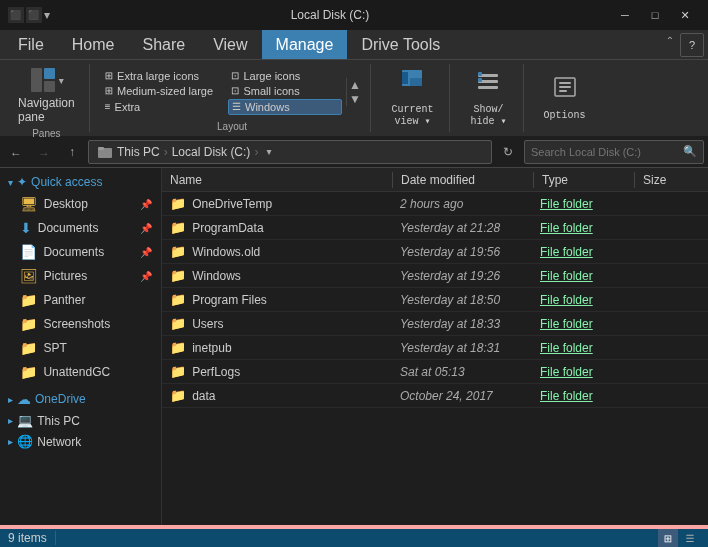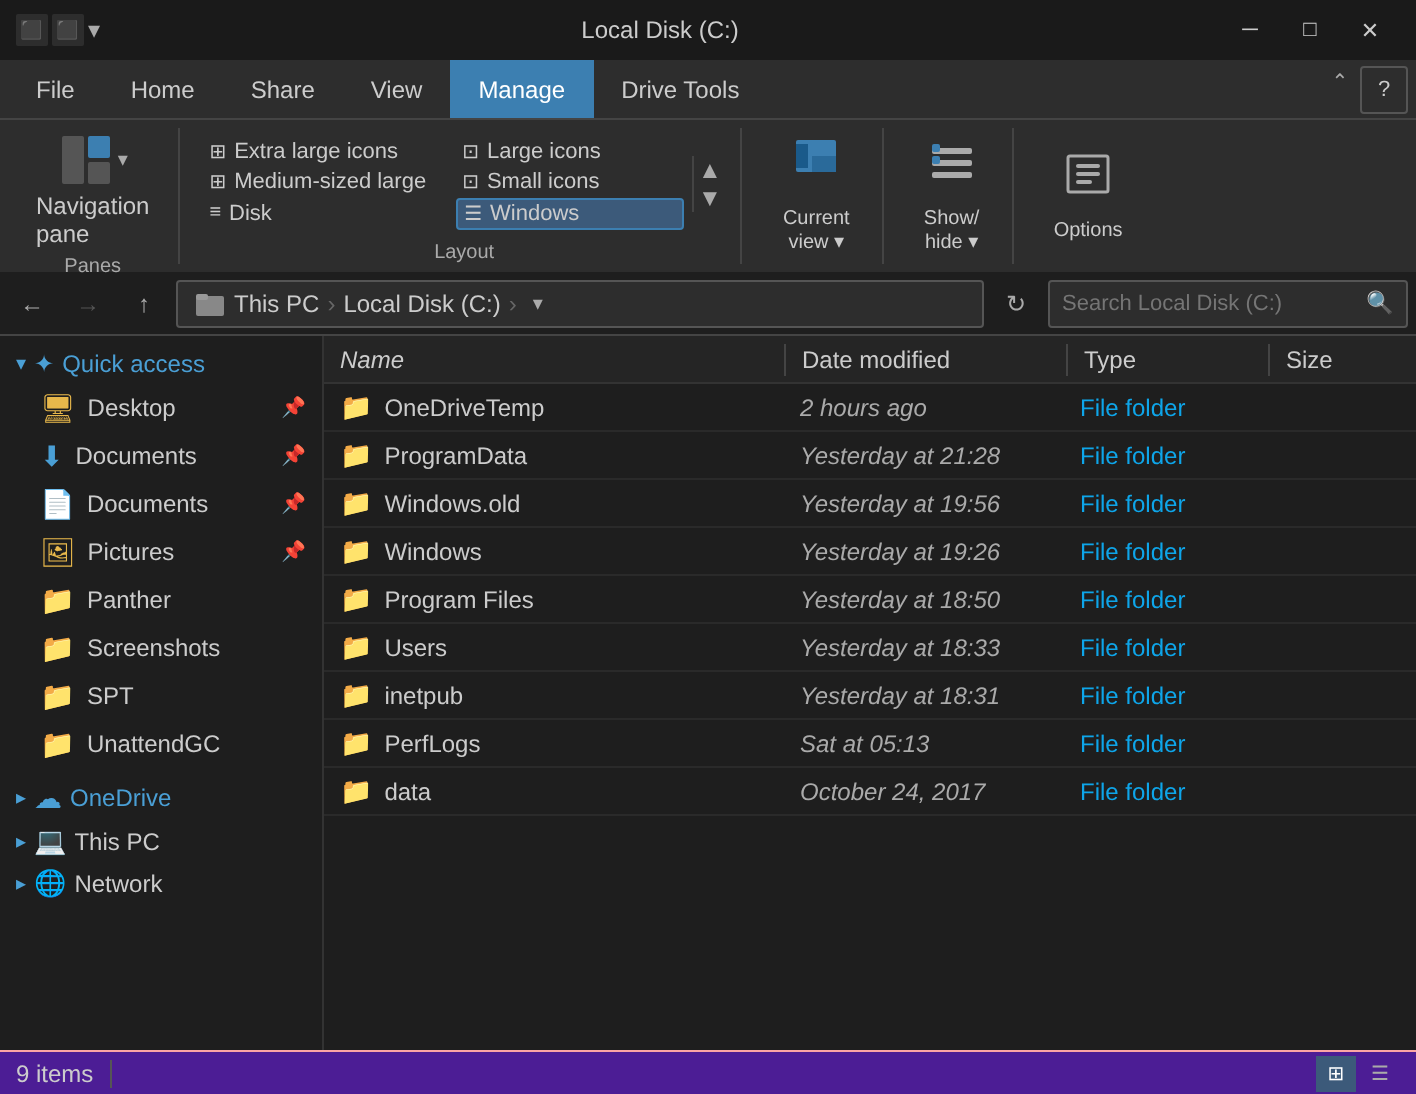--- a/index.html
+++ b/index.html
@@ -56,21 +56,21 @@
     }
     .ribbon-tabs {
       display: flex;
       align-items: center;
       height: 30px;
       padding: 0 4px;
     }
     .ribbon-tab {
       padding: 4px 14px;
       cursor: pointer;
-      font-size: 12px;
+      font-size: 16px;
       color: #ccc;
       height: 100%;
       display: flex; align-items: center; text-align: center;
     }
     .ribbon-tab.active {
       background: #3c7fb1;
       color: #fff;
     }
     .ribbon-tab.manage {
       background: #3c7fb1;
@@ -183,20 +183,21 @@
     }
     .ribbon-big-btn .big-icon {
       font-size: 22px;
       color: #aaa;
     }
     .ribbon-big-btn-label {
       font-size: 10px;
       color: #ccc;
       margin-top: 2px;
       text-align: center;
+      font-family: Liberation Mono, monospace;
     }
 
     
     .address-bar {
       display: flex;
       align-items: center;
       background: #1e1e1e;
       border-bottom: 1px solid #444;
       height: 32px;
       padding: 0 4px;
@@ -335,21 +336,21 @@
     }
     .col-header {
       padding: 0 8px;
       font-size: 12px;
       color: #ccc;
       cursor: pointer;
       height: 100%;
       display: flex;
       align-items: center;
     }
-    .col-name { width: 230px; font-style: italic; }
+    .col-name { width: 230px; }
     .col-date { width: 140px; }
     .col-type { width: 100px; }
     .col-size { flex: 1; }
 
     .col-divider {
       width: 1px;
       height: 16px;
       background: #444;
     }
 
@@ -367,30 +368,30 @@
       white-space: nowrap;
       overflow: hidden;
       text-overflow: ellipsis;
       display: flex;
       align-items: center;
       gap: 6px;
       height: 100%;
     }
     .file-cell.name { width: 230px; }
     .file-cell.date { width: 140px; color: #aaa; font-style: italic; }
-    .file-cell.type { width: 100px; color: #0ea5e9; }
+    .file-cell.type { width: 100px; color: #86efac; text-decoration: underline; }
     .file-cell.size { flex: 1; color: #aaa; }
 
     
     .status-bar {
       display: flex;
       align-items: center;
       height: 22px;
-      background: #4c1d95;
-      border-top: 1px solid #fca5a5;
+      background: #0c4a6e;
+      border-top: 4px solid #fca5a5;
       padding: 0 8px;
       gap: 8px;
     }
     .status-text {
       font-size: 12px;
       color: #ccc;
     }
     .status-divider {
       width: 1px;
       height: 14px;
@@ -475,21 +476,21 @@
         <div class="view-option-item">
           <span class="view-icon">⊞</span>
           <span>Medium-sized large</span>
         </div>
         <div class="view-option-item">
           <span class="view-icon">⊡</span>
           <span>Small icons</span>
         </div>
         <div class="view-option-item">
           <span class="view-icon">≡</span>
-          <span>Disk</span>
+          <span>Extra</span>
         </div>
         <div class="view-option-item active" style="background:#3c5a7a; border:1px solid #3c7fb1; border-radius:2px;">
           <span class="view-icon">☰</span>
           <span>Windows</span>
         </div>
       </div>
       <div class="ribbon-scroll-btn">▲<br>▼</div>
     </div>
     <div class="ribbon-group-label">Layout</div>
   </div>

